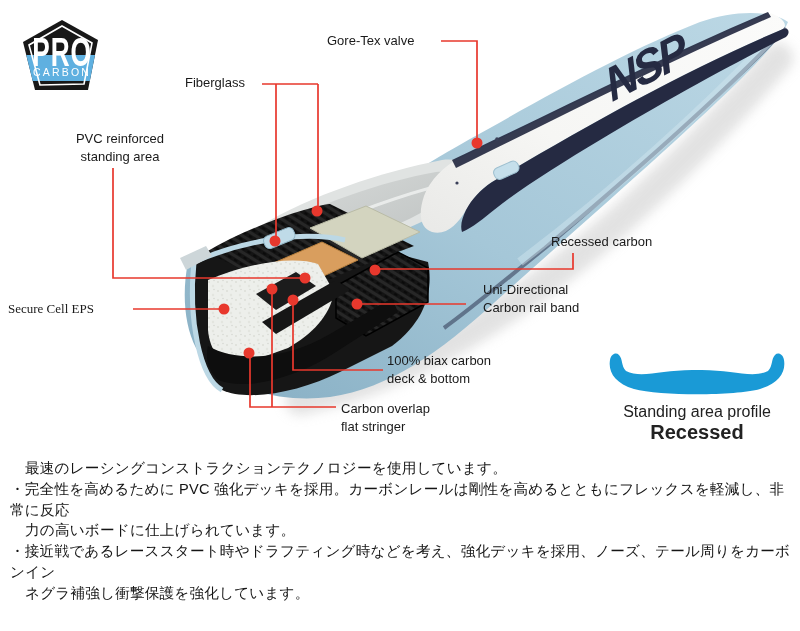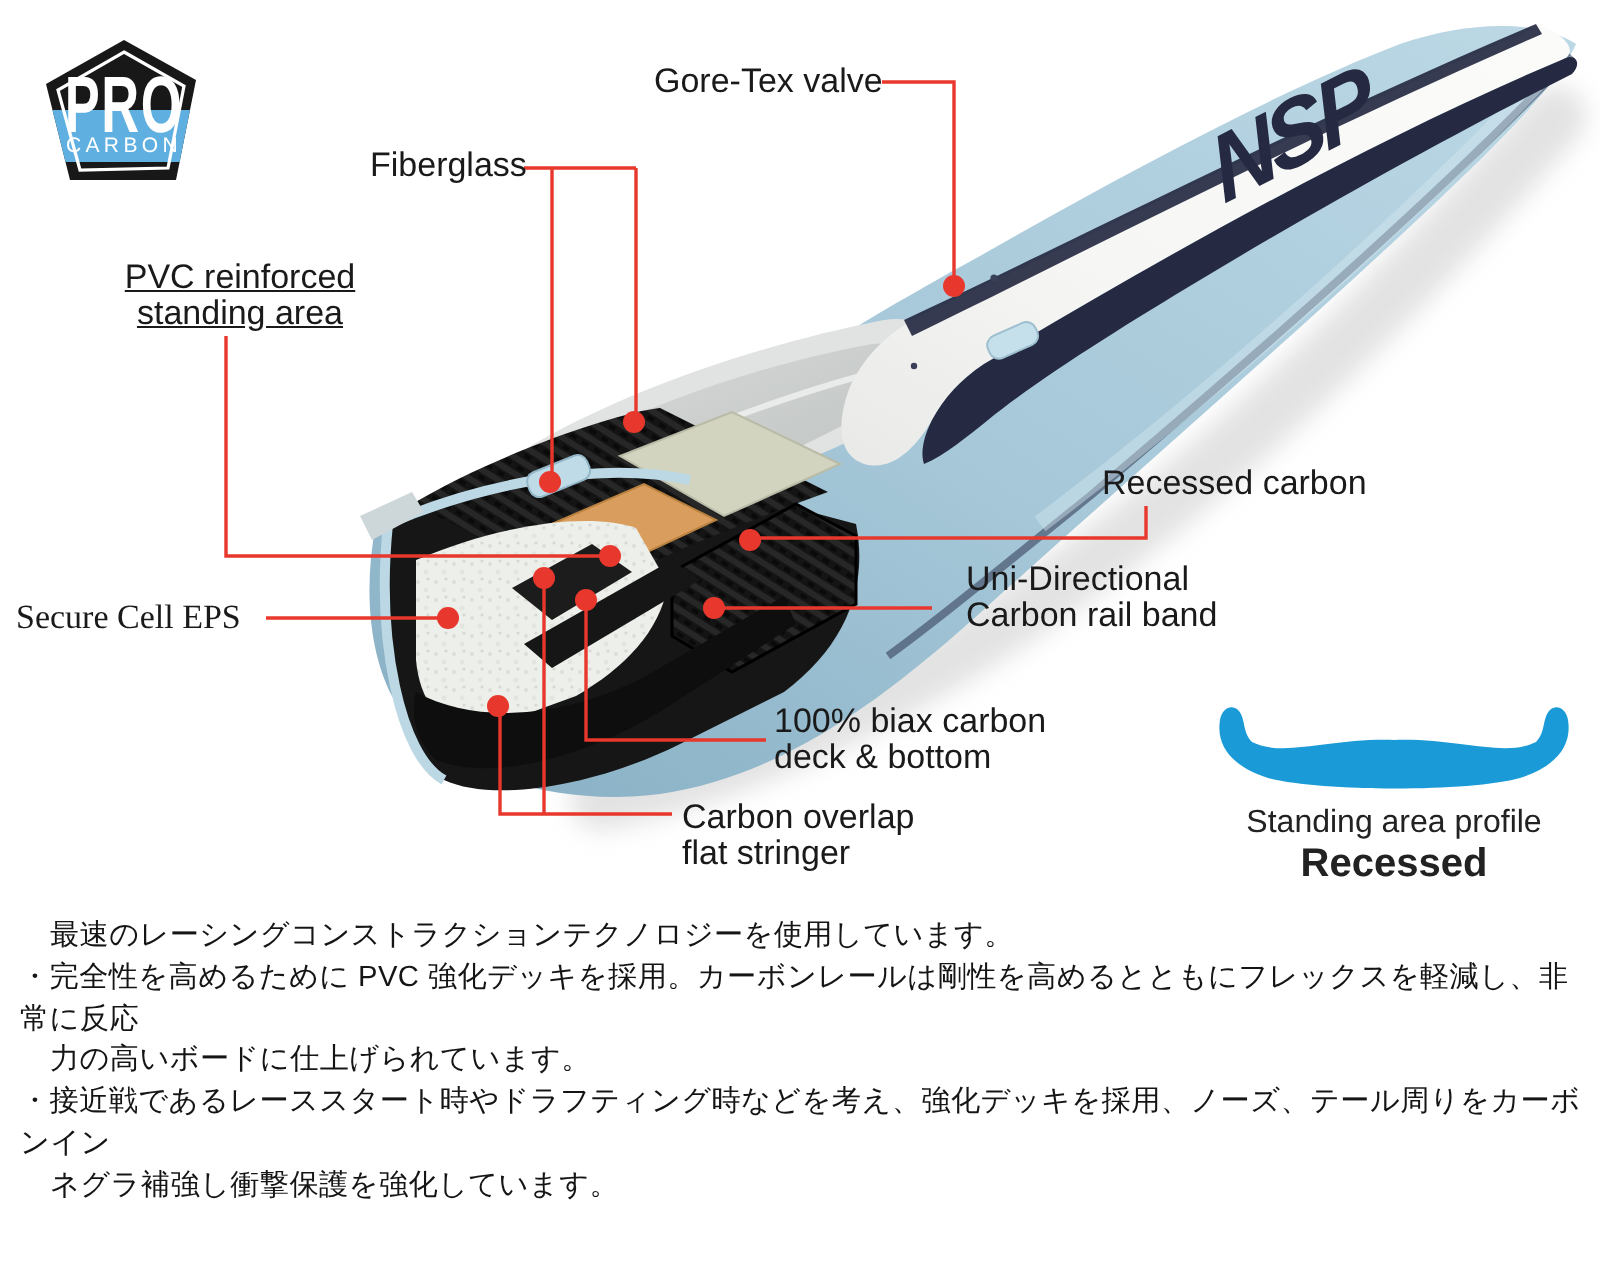--- a/index.html
+++ b/index.html
@@ -1,19 +1,19 @@
 <!DOCTYPE html>
 <html><head>
 <meta charset="utf-8">
 <style>
   html,body{margin:0;padding:0;background:#ffffff;}
   .stage{position:relative;width:800px;height:631px;background:#fff;overflow:hidden;
          font-family:"Liberation Sans","DejaVu Sans",sans-serif;}
   .stage svg{position:absolute;left:0;top:0;}
-  .lbl{position:absolute;color:#1a1a1a;font-size:17px;line-height:18px;white-space:nowrap;}
+  .lbl{position:absolute;color:#1a1a1a;font-size:13px;line-height:18px;white-space:nowrap;}
   .lbl.center{text-align:center;white-space:normal;}
   .cap{position:absolute;color:#222;text-align:center;}
   .cap .c1{font-size:16px;}
   .cap .c2{font-size:20px;font-weight:bold;}
   .jp{position:absolute;left:10px;top:458px;width:784px;color:#151515;
       font-size:14.6px;line-height:20.8px;letter-spacing:.2px;}
   .jp .cont{padding-left:15px;}
 </style>
 </head>
 <body>
@@ -146,21 +146,21 @@
       <text x="62" y="76" text-anchor="middle" font-size="10.5" letter-spacing="2.2" fill="#ffffff">CARBON</text>
     </g>
 
     <path d="M 610,360 C 611,354 616,352 619,355 C 623,359 621,366 626,371 C 642,379 664,369 697,370
              C 730,369 752,379 768,371 C 773,366 771,359 775,355 C 778,352 783,354 784,360
              C 786,372 779,383 760,389 C 735,396 660,396 634,389 C 615,383 608,372 610,360 Z" fill="#1a9ad6"></path>
   </svg>
 
   <div class="lbl" style="left:327px;top:32px;">Gore-Tex valve</div>
   <div class="lbl" style="left:185px;top:74px;">Fiberglass</div>
-  <div class="lbl center" style="left:50px;top:130px;width:140px;text-decoration:underline;">
+  <div class="lbl center" style="left:50px;top:130px;width:140px;">
     <div>PVC reinforced</div>
     <div>standing area</div>
   </div>
   <div class="lbl" style="left:8px;top:300px;font-family:Liberation Serif, serif;">Secure Cell EPS</div>
   <div class="lbl" style="left:551px;top:233px;">Recessed carbon</div>
   <div class="lbl" style="left:471px;top:281px;margin-left:12px;">
     <div>Uni-Directional</div>
     <div>Carbon rail band</div>
   </div>
   <div class="lbl" style="left:387px;top:352px;">

